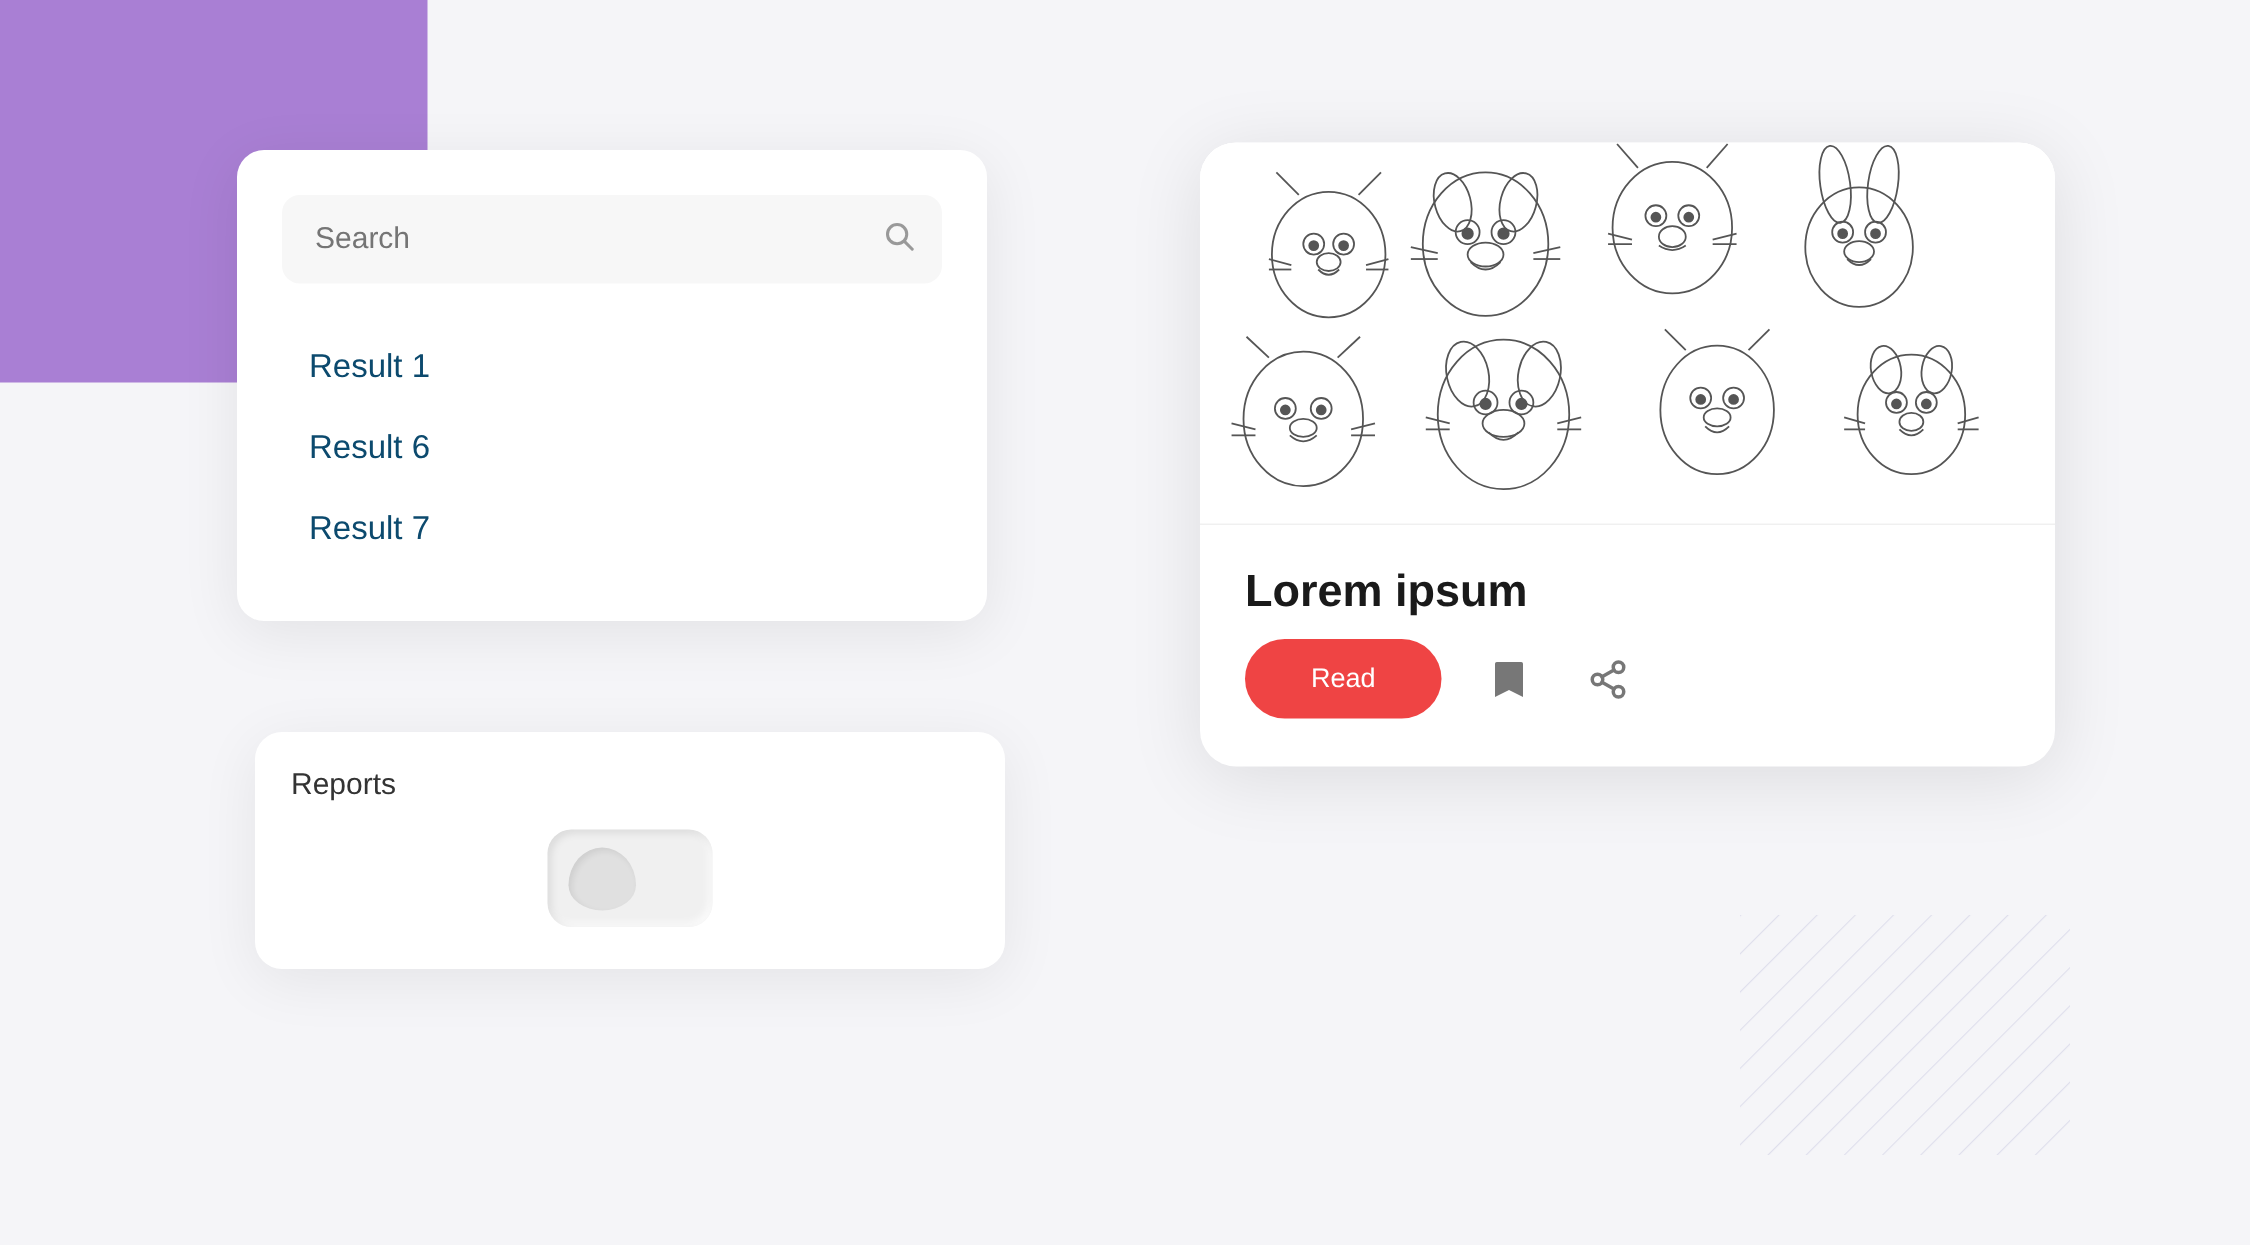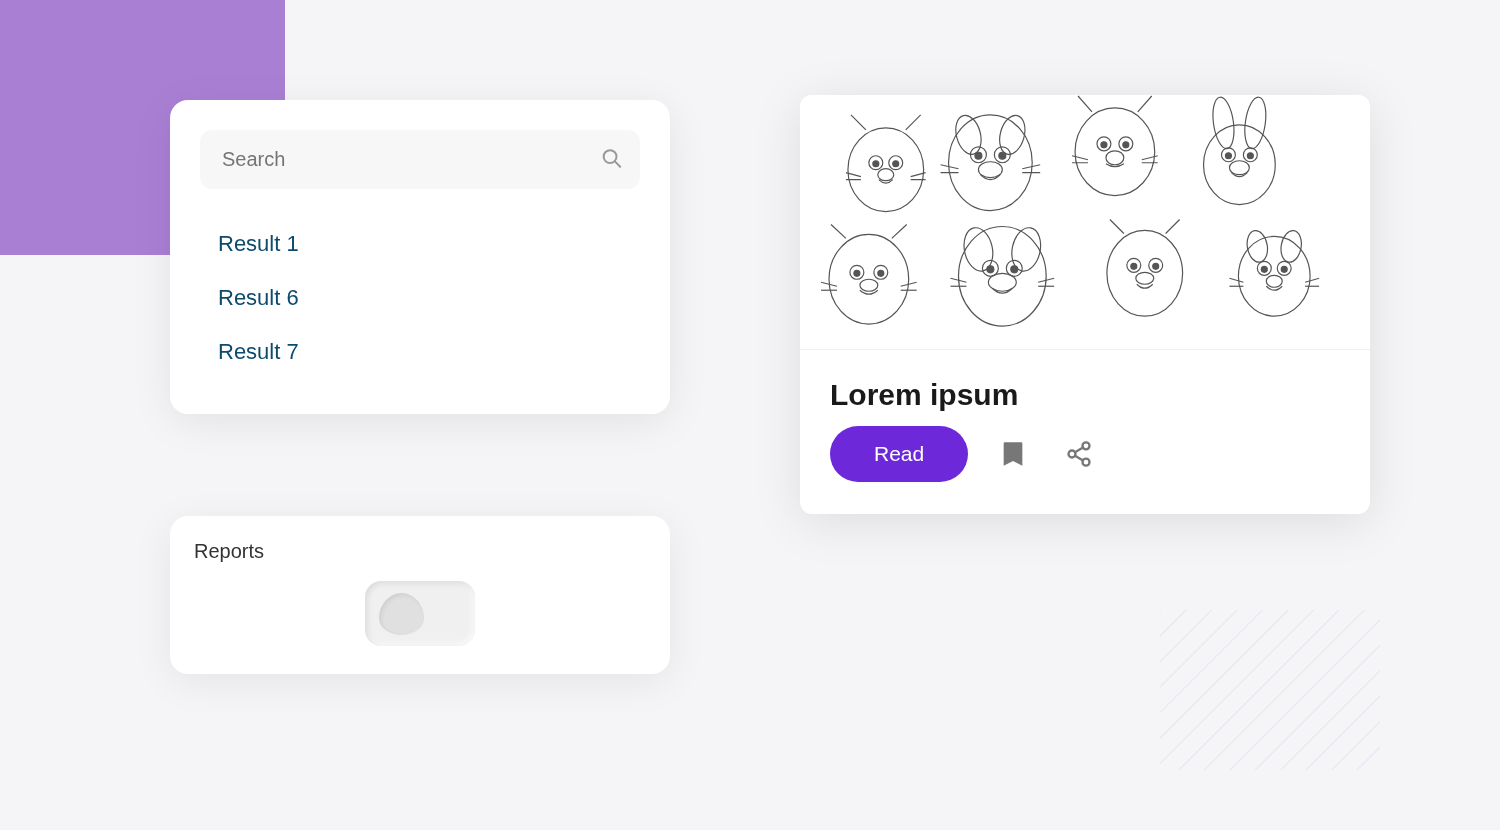--- a/index.html
+++ b/index.html
@@ -37,21 +37,21 @@
     }
 
     .diagonal-lines svg {
       width: 100%;
       height: 100%;
     }
 
     
     .left-panel {
       position: absolute;
-      left: 170px;
+      left: 158px;
       top: 100px;
       width: 500px;
       z-index: 2;
     }
 
     
     .search-card {
       background: #ffffff;
       border-radius: 18px;
       padding: 30px 30px 35px 30px;
@@ -96,21 +96,21 @@
       color: #0c4a6e;
       cursor: pointer;
       border-radius: 8px;
       transition: background 0.15s;
     }
 
     
     .bottom-cards {
       position: absolute;
       left: 170px;
-      top: 516px;
+      top: 488px;
       width: 500px;
       display: flex;
       gap: 32px;
       z-index: 2;
     }
 
     .bottom-card {
       flex: 1;
       background: #ffffff;
       border-radius: 18px;
@@ -170,21 +170,21 @@
       border-radius: 3px 3px 0 0;
     }
 
     
     .article-card {
       position: absolute;
       right: 130px;
       top: 95px;
       width: 570px;
       background: #ffffff;
-      border-radius: 12px;
+      border-radius: 24px;
       box-shadow: 0 8px 50px rgba(0,0,0,0.1);
       overflow: hidden;
       z-index: 2;
     }
 
     .article-image {
       width: 100%;
       height: 255px;
       background: #fff;
       overflow: hidden;
@@ -214,26 +214,26 @@
       margin-bottom: 28px;
     }
 
     .article-actions {
       display: flex;
       align-items: center;
       gap: 24px;
     }
 
     .read-button {
-      background: #6d28d9;
+      background: #ef4444;
       color: #fff;
       border: none;
       border-radius: 30px;
       padding: 16px 44px;
-      font-size: 21px;
+      font-size: 18px;
       font-weight: 500;
       cursor: pointer;
       transition: background 0.2s;
     }
 
     .action-icon {
       width: 42px;
       height: 42px;
       display: flex;
       align-items: center;

